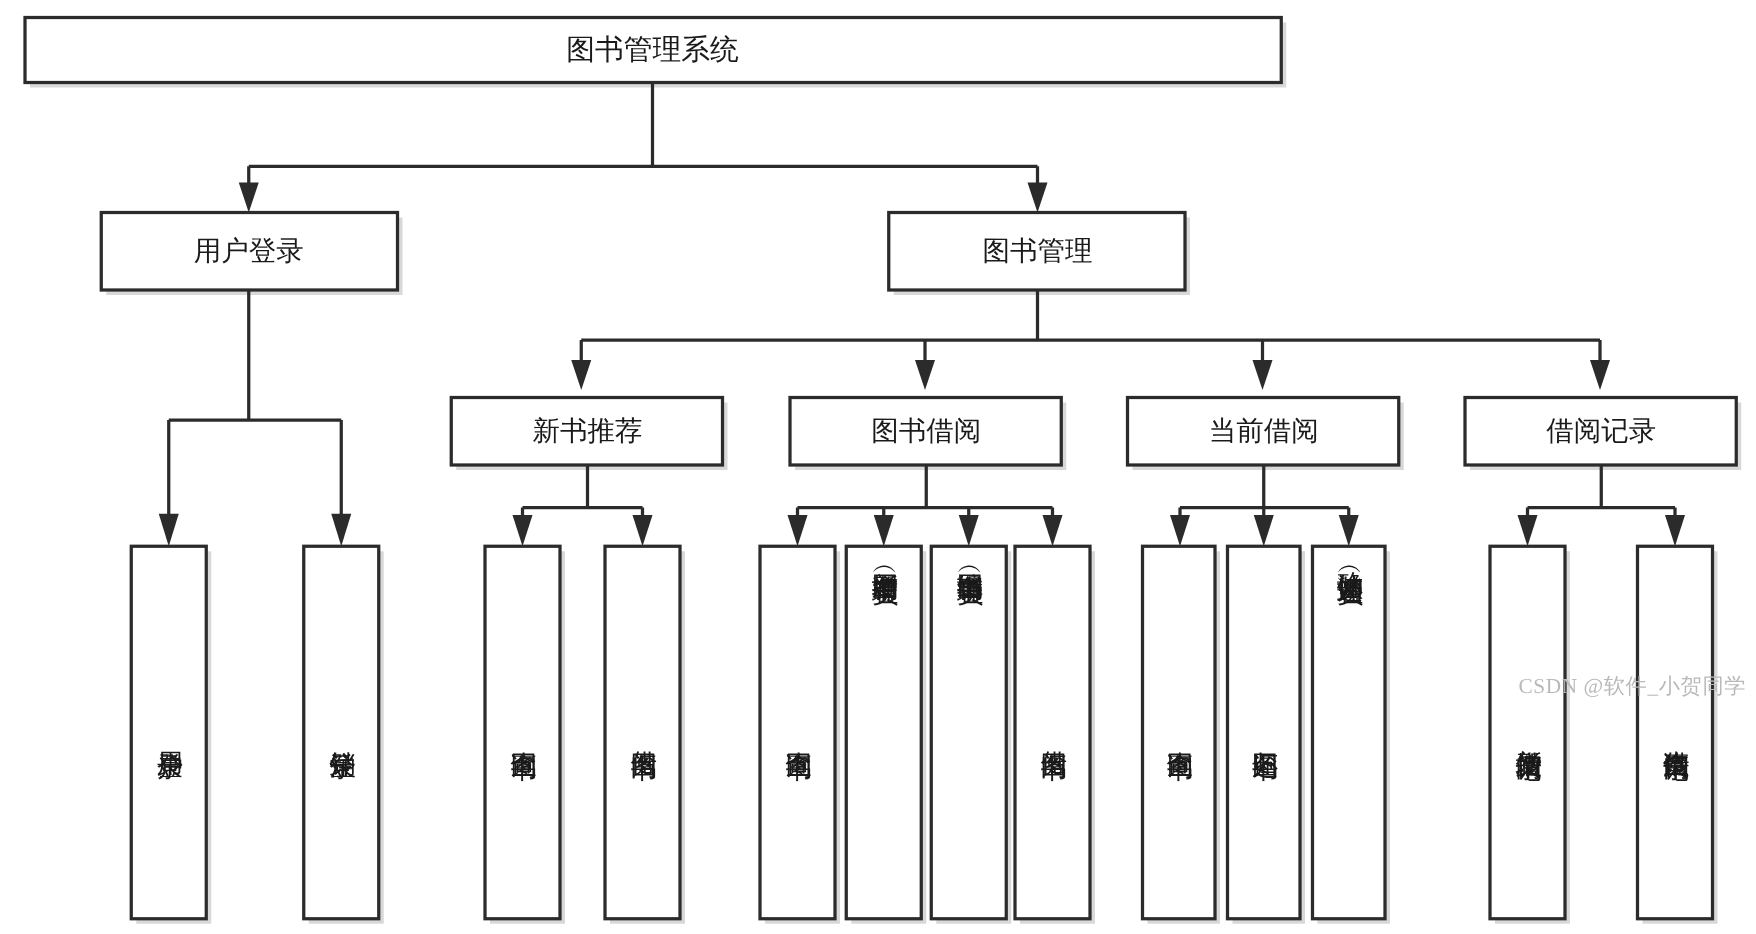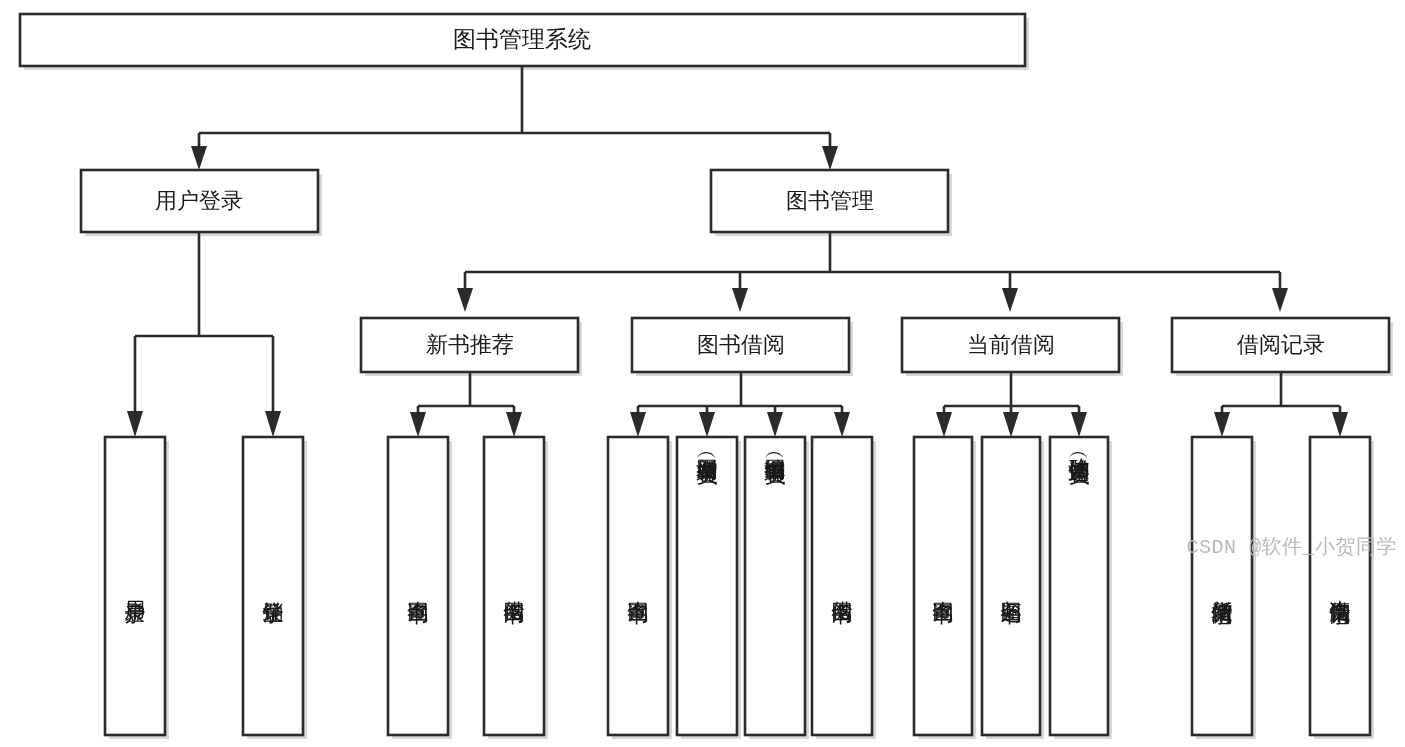--- a/index.html
+++ b/index.html
@@ -69,22 +69,22 @@
     color: #1a1a1a;
     letter-spacing: 1px;
     text-align: center;
     white-space: nowrap;
     pointer-events: none;
   }
   #watermark {
     position: absolute;
     right: 8px;
     bottom: 8px;
-    font-family: Liberation Mono, monospace;
-    font-size: 20px;
+    font-family: Liberation Serif, serif;
+    font-size: 17px;
     color: #b9b9b9;
     letter-spacing: 0.5px;
     user-select: none;
   }
 </style>
 </head>
 <body>
 
 <div id="diagram-root">
 

